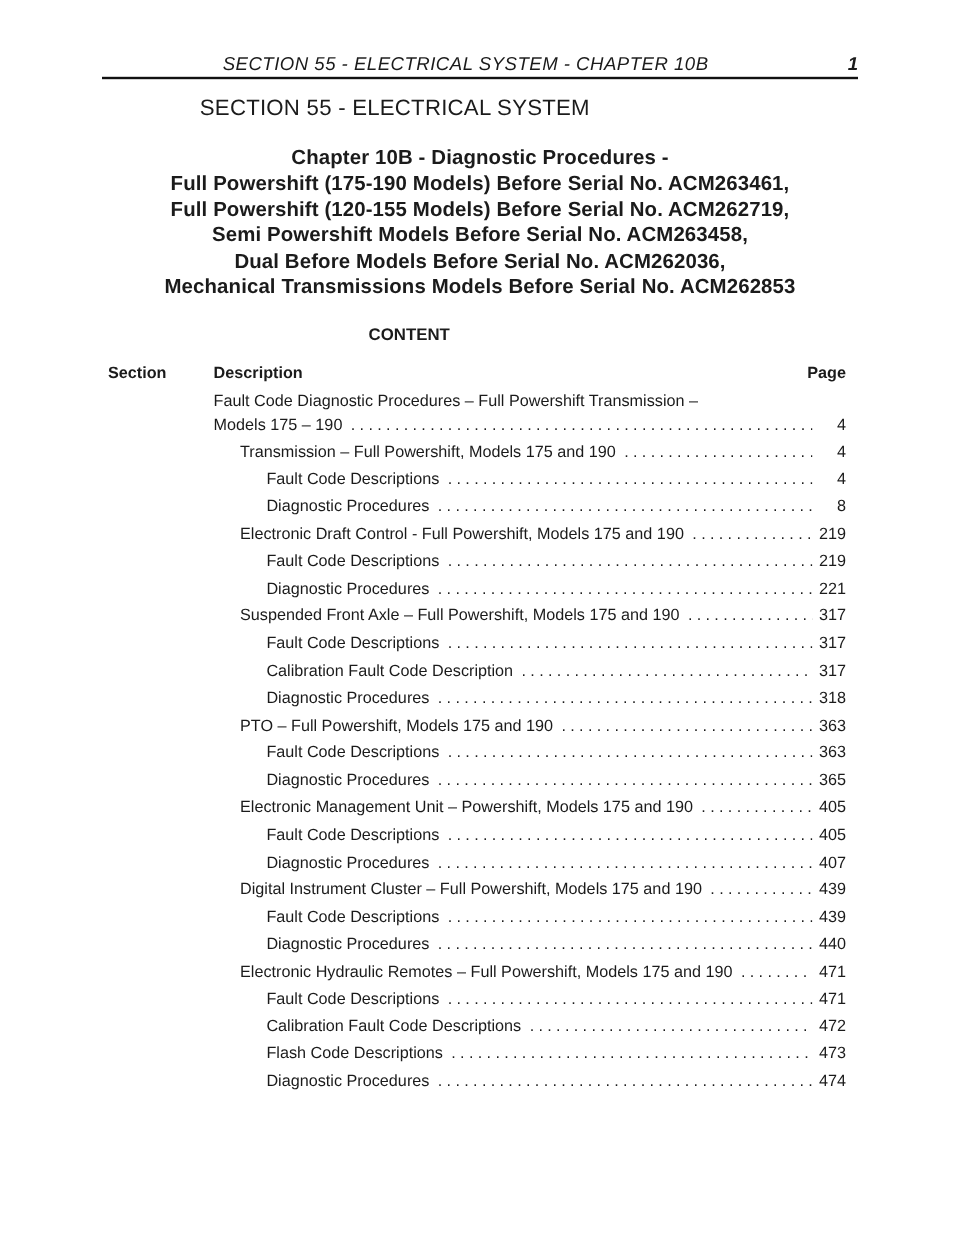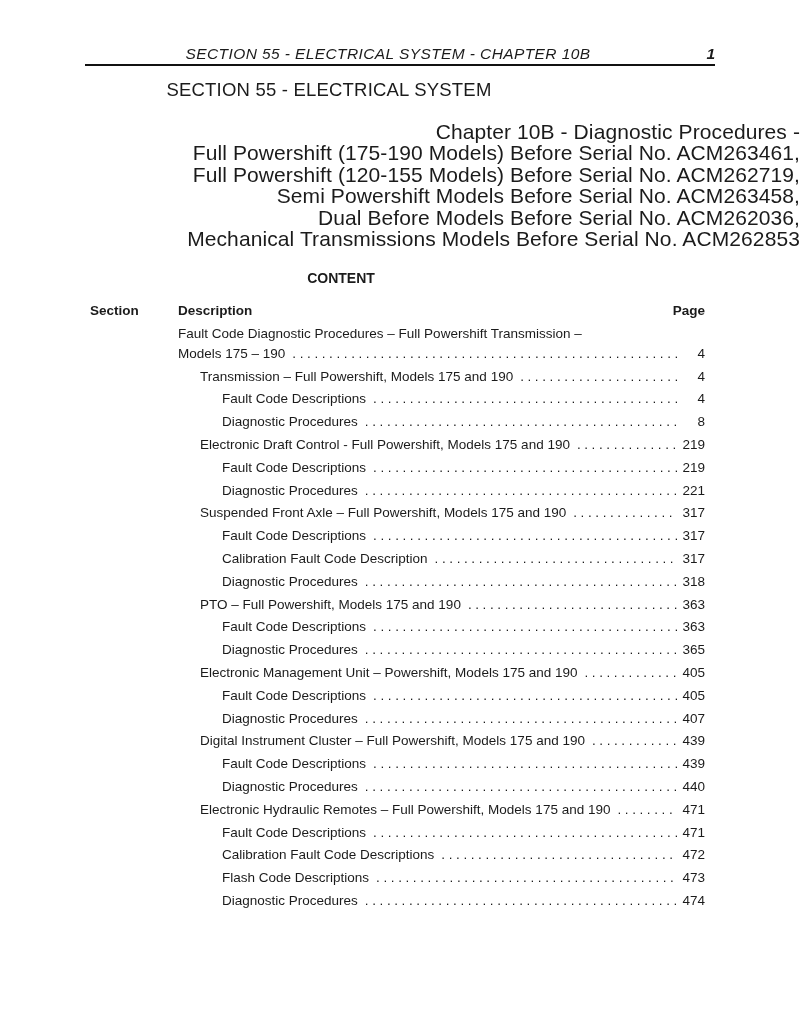--- a/index.html
+++ b/index.html
@@ -61,23 +61,23 @@
     font-size: 18.5px;
     letter-spacing: 0.2px;
   }
 
   
   .chapter-title {
     position: absolute;
     left: 0;
     top: 121px;
     width: 800px;
-    text-align: right;
-    font-weight: normal;
-    font-size: 21px;
+    text-align: center;
+    font-weight: bold;
+    font-size: 17px;
     line-height: 21.4px;
     letter-spacing: 0.1px;
   }
 
   
   .content-heading {
     position: absolute;
     left: 0;
     top: 270px;
     width: 682px;

